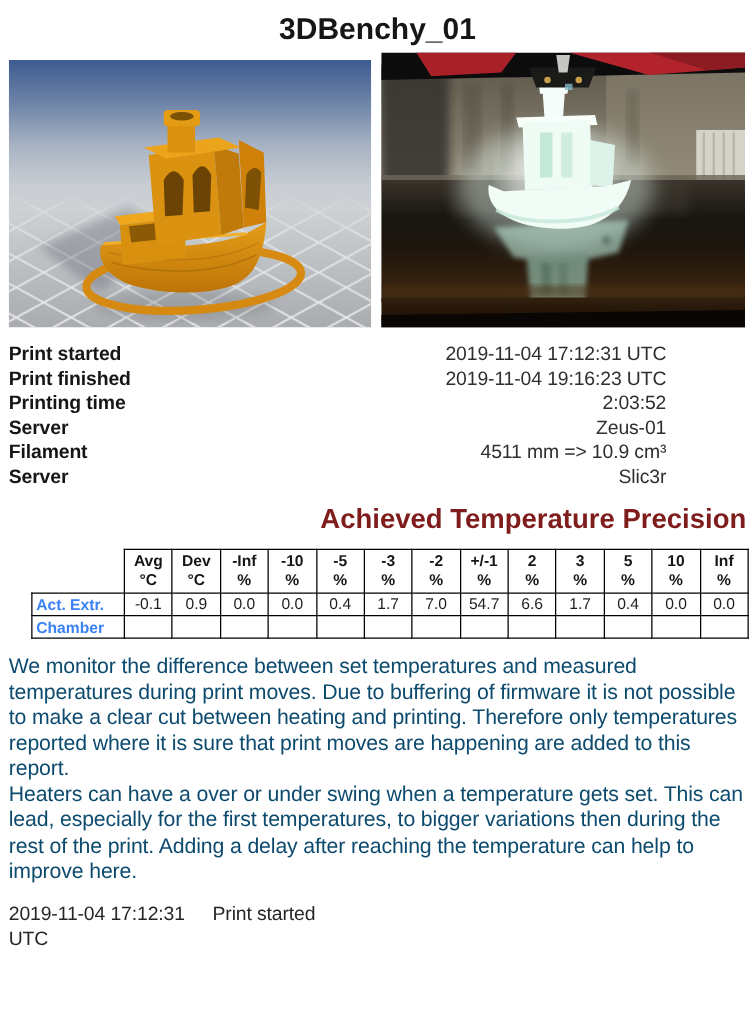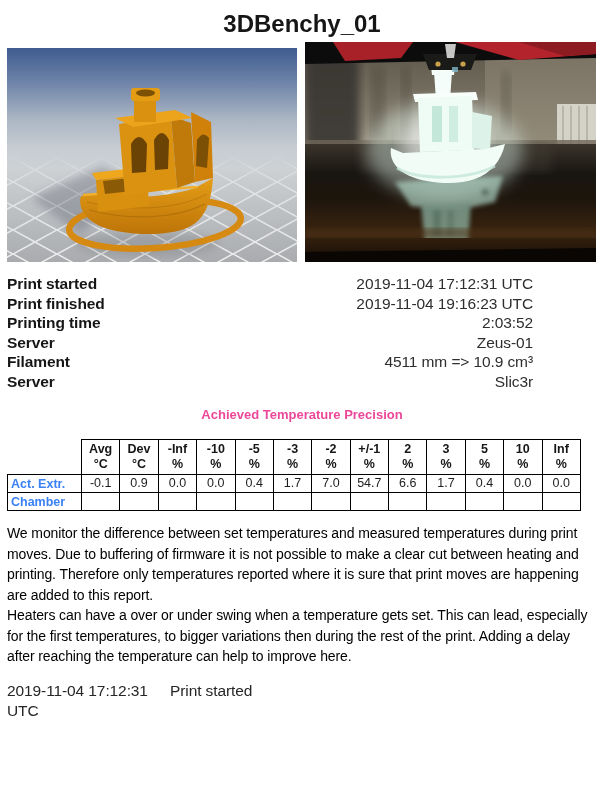--- a/index.html
+++ b/index.html
@@ -22,39 +22,39 @@
   .images svg{display:block;}
 
   
   .info{margin-top:12px;width:526px;}
   .info-row{display:flex;justify-content:space-between;font-size:15.5px;line-height:19.5px;letter-spacing:-0.1px;}
   .info-label{font-weight:700;color:#161616;}
   .info-value{color:#2e2e2e;text-align:right;}
 
   
   .section-heading{
-    margin:13px 0 0;text-align:center;
-    font-size:13px;line-height:22px;font-weight:700;color:#ec4899;
+    margin:13px 0 0;text-align:right;
+    font-size:22px;line-height:22px;font-weight:700;color:#7f1d1d;
   }
 
   
   table.temp{
     margin-top:13px;border-collapse:collapse;table-layout:fixed;
-    width:574px;font-size:12.5px;color:#1d1d1d;
+    width:574px;font-size:12.5px;color:#1d1d1d;margin-left:18px;
   }
   .temp th,.temp td{border:1px solid #000;padding:1px 2px;text-align:center;overflow:hidden;white-space:nowrap;}
   .temp thead th{font-weight:700;line-height:15px;padding:2px 1px;color:#161616;}
   .temp thead th .cu{display:block;}
   .temp tbody th{text-align:left;font-weight:700;padding-left:3px;color:#3b82f6;}
   .temp td{line-height:15px;height:15px;font-weight:400;}
   .temp th.corner{border:none;}
 
   
   .paras{margin-top:12px;width:590px;}
-  .paras p{margin:0;font-size:14px;line-height:20.5px;letter-spacing:-0.1px;color:#000000;}
+  .paras p{margin:0;font-size:17px;line-height:20.5px;letter-spacing:-0.1px;color:#0c4a6e;}
 
   
   .events{margin-top:14px;font-size:15.5px;line-height:20px;letter-spacing:-0.1px;color:#262626;}
   .ev-row{display:flex;}
   .ev-time{width:163px;flex:0 0 163px;}
 </style>
 </head>
 <body>
 
 <div class="page">

